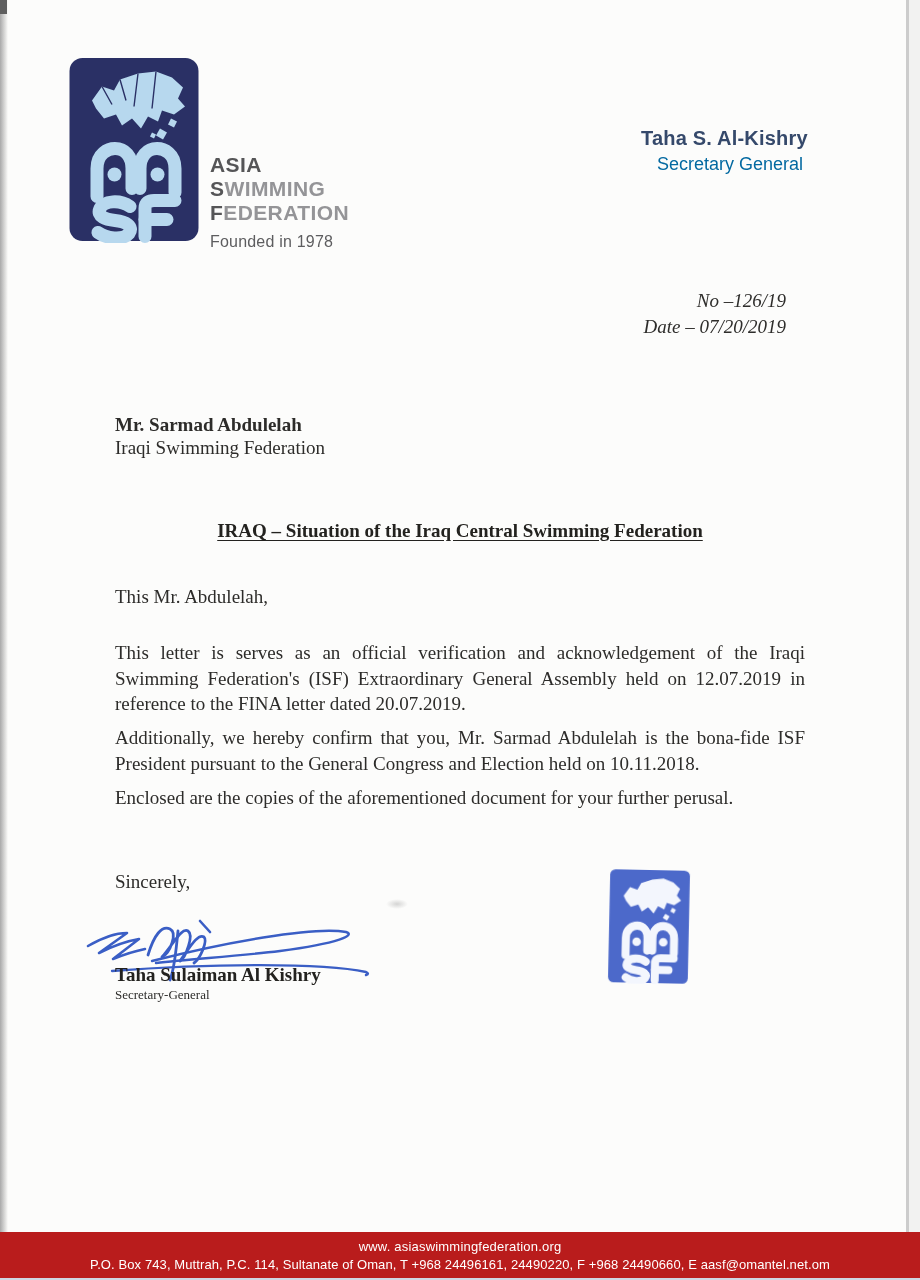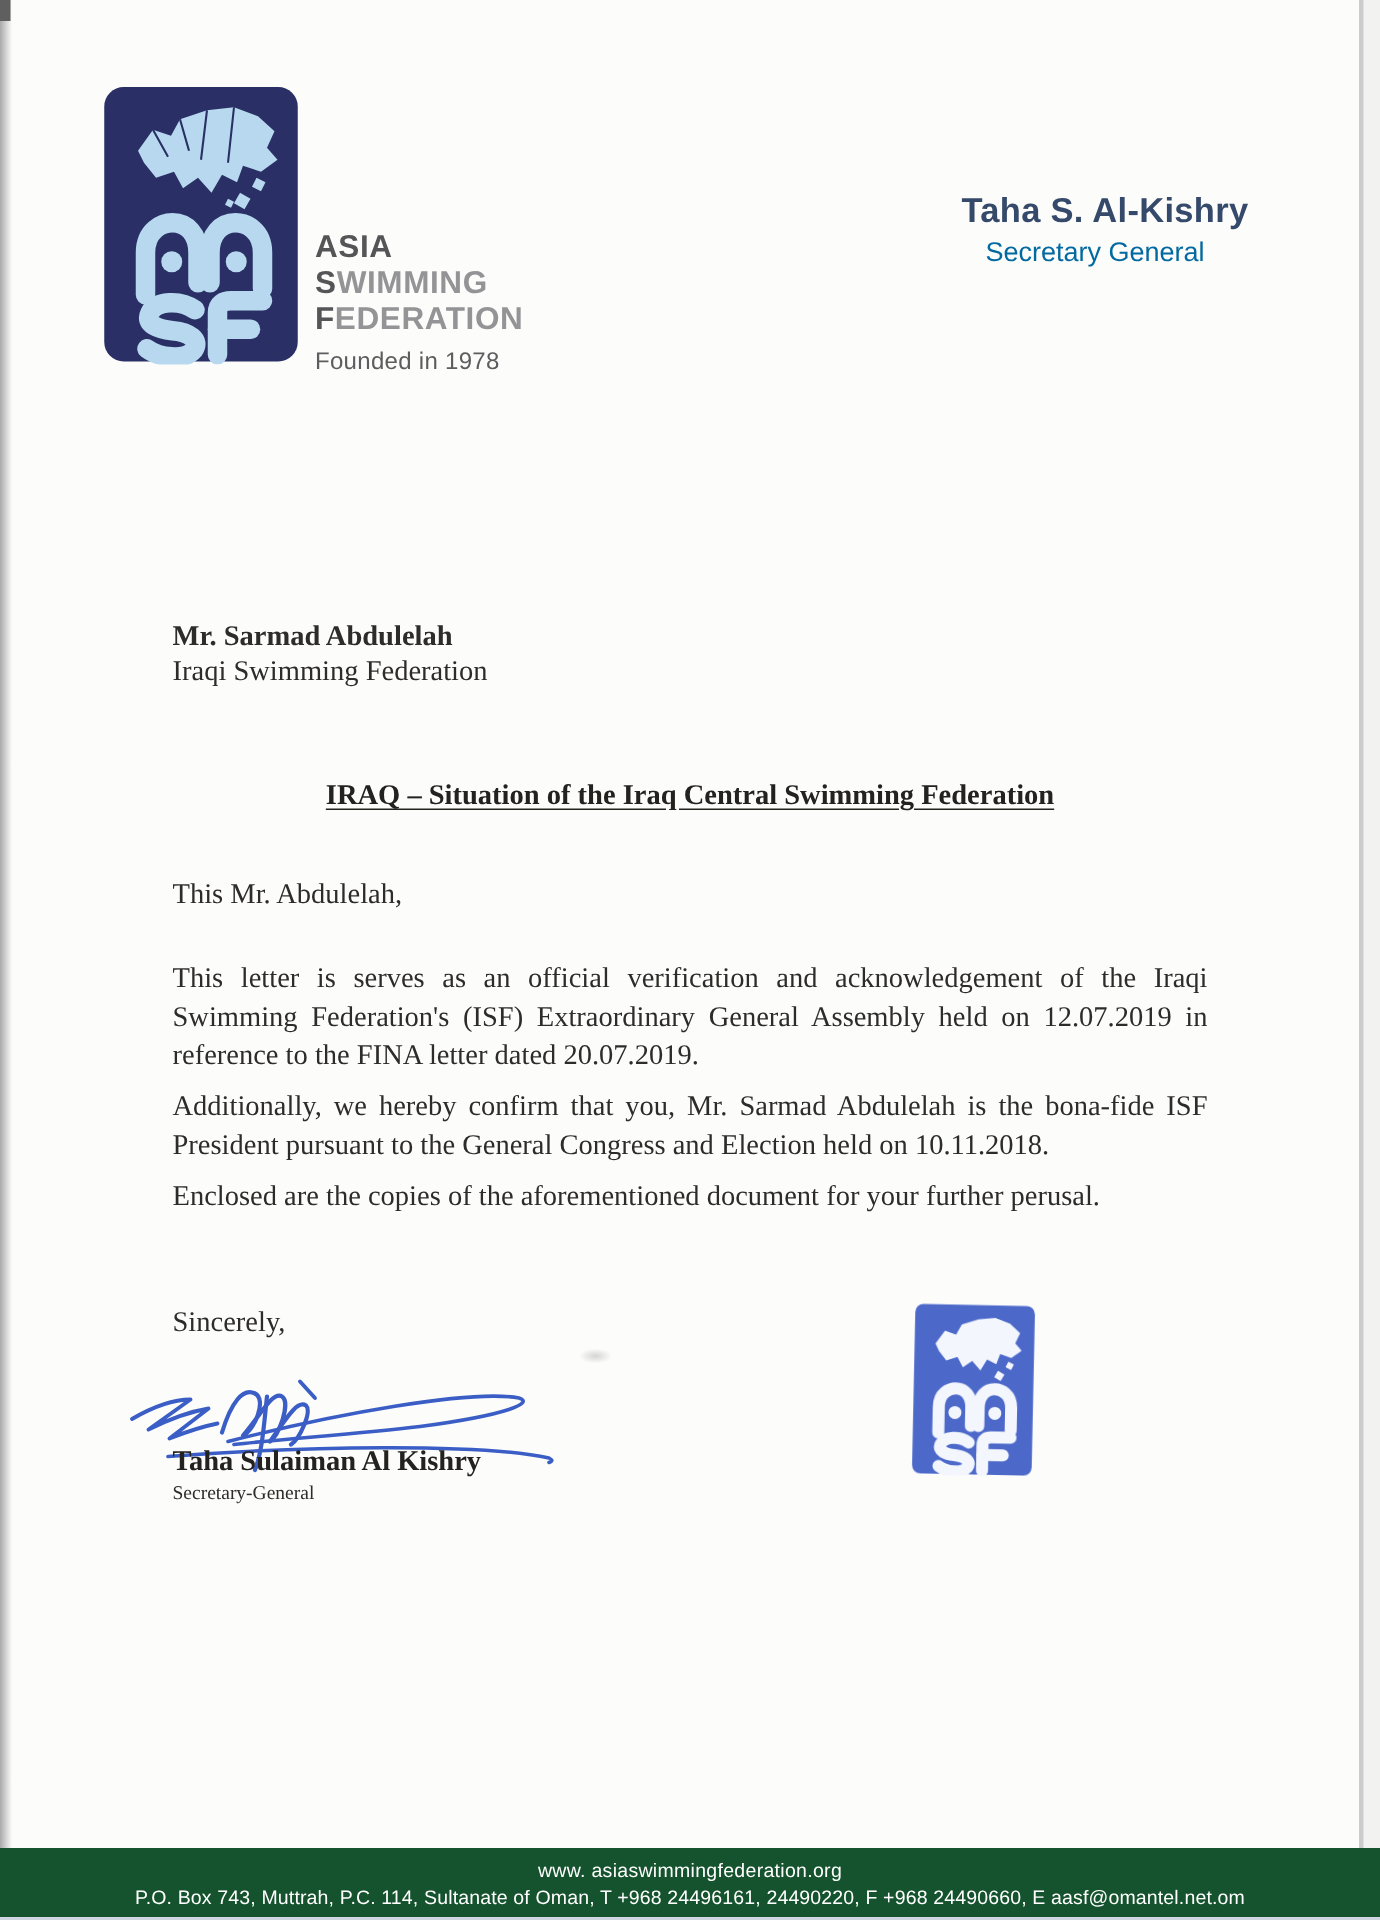--- a/index.html
+++ b/index.html
@@ -21,21 +21,21 @@
   .logo{position:absolute;left:68px;top:56px;width:132px;height:187px;}
   .logo-text{position:absolute;left:210px;top:153px;
     font-family:"Liberation Sans", sans-serif;font-weight:bold;
     font-size:21px;line-height:24px;letter-spacing:.4px;color:#949497;}
   .logo-line{display:block;}
   .logo-line::first-letter{color:#555557;}
   .logo-line.all-dark{color:#555557;}
   .founded{display:block;font-weight:normal;font-size:16px;letter-spacing:.2px;
     color:#5d5d5f;margin-top:5px;}
   .signatory{position:absolute;left:641px;top:127px;font-family:"Liberation Sans", sans-serif;}
-  .signatory-name{font-size:23px;font-weight:bold;color:#35496b;letter-spacing:.2px;}
+  .signatory-name{font-size:20px;font-weight:bold;color:#35496b;letter-spacing:.2px;}
   .signatory-title{font-size:18px;color:#0369a1;margin-top:4px;margin-left:16px;}
 
   
   .reference{position:absolute;right:134px;top:288px;text-align:right;
     font-style:italic;font-size:19px;line-height:26px;color:#2e2d2b;}
 
   
   .recipient{position:absolute;left:115px;top:413px;font-size:19px;line-height:23px;}
   .recipient-name{font-weight:bold;}
 
@@ -56,21 +56,21 @@
   
   .signature-svg{position:absolute;left:82px;top:913px;width:292px;height:74px;}
   .sig-name{position:absolute;left:115px;top:964px;font-size:19px;font-weight:bold;color:#23221f;}
   .sig-title{position:absolute;left:115px;top:987px;font-size:13px;}
 
   
   .stamp{position:absolute;left:607px;top:869px;width:84px;height:115px;
     transform:rotate(1.2deg);opacity:.93;filter:blur(.3px);}
 
   
-  .footer{position:absolute;left:0;top:1232px;width:920px;height:46px;background:#14532d;
+  .footer{position:absolute;left:0;top:1232px;width:920px;height:46px;background:#b91c1c;
     font-family:"Liberation Sans", sans-serif;color:#ffffff;text-align:center;}
   .footer-bottomline{position:absolute;left:0;top:1278px;width:920px;height:2px;background:#cfd6e2;}
   .footer-web{padding-top:7px;font-size:13px;letter-spacing:.2px;}
   .footer-addr{padding-top:3px;font-size:13px;letter-spacing:.1px;}
 </style>
 </head>
 <body>
 
 <div class="page">
 
@@ -103,20 +103,24 @@
     <span class="logo-line">SWIMMING</span>
     <span class="logo-line">FEDERATION</span>
     <span class="founded">Founded in 1978</span>
   </div>
 
   <div class="signatory">
     <div class="signatory-name">Taha S. Al-Kishry</div>
     <div class="signatory-title">Secretary General</div>
   </div>
 
+  <div class="reference">
+    <div>No –126/19</div>
+    <div>Date – 07/20/2019</div>
+  </div>
 
   <div class="recipient">
     <div class="recipient-name">Mr. Sarmad Abdulelah</div>
     <div>Iraqi Swimming Federation</div>
   </div>
 
   <div class="subject-row">
     <span class="subject">IRAQ – Situation of the Iraq Central Swimming Federation</span>
   </div>
 

